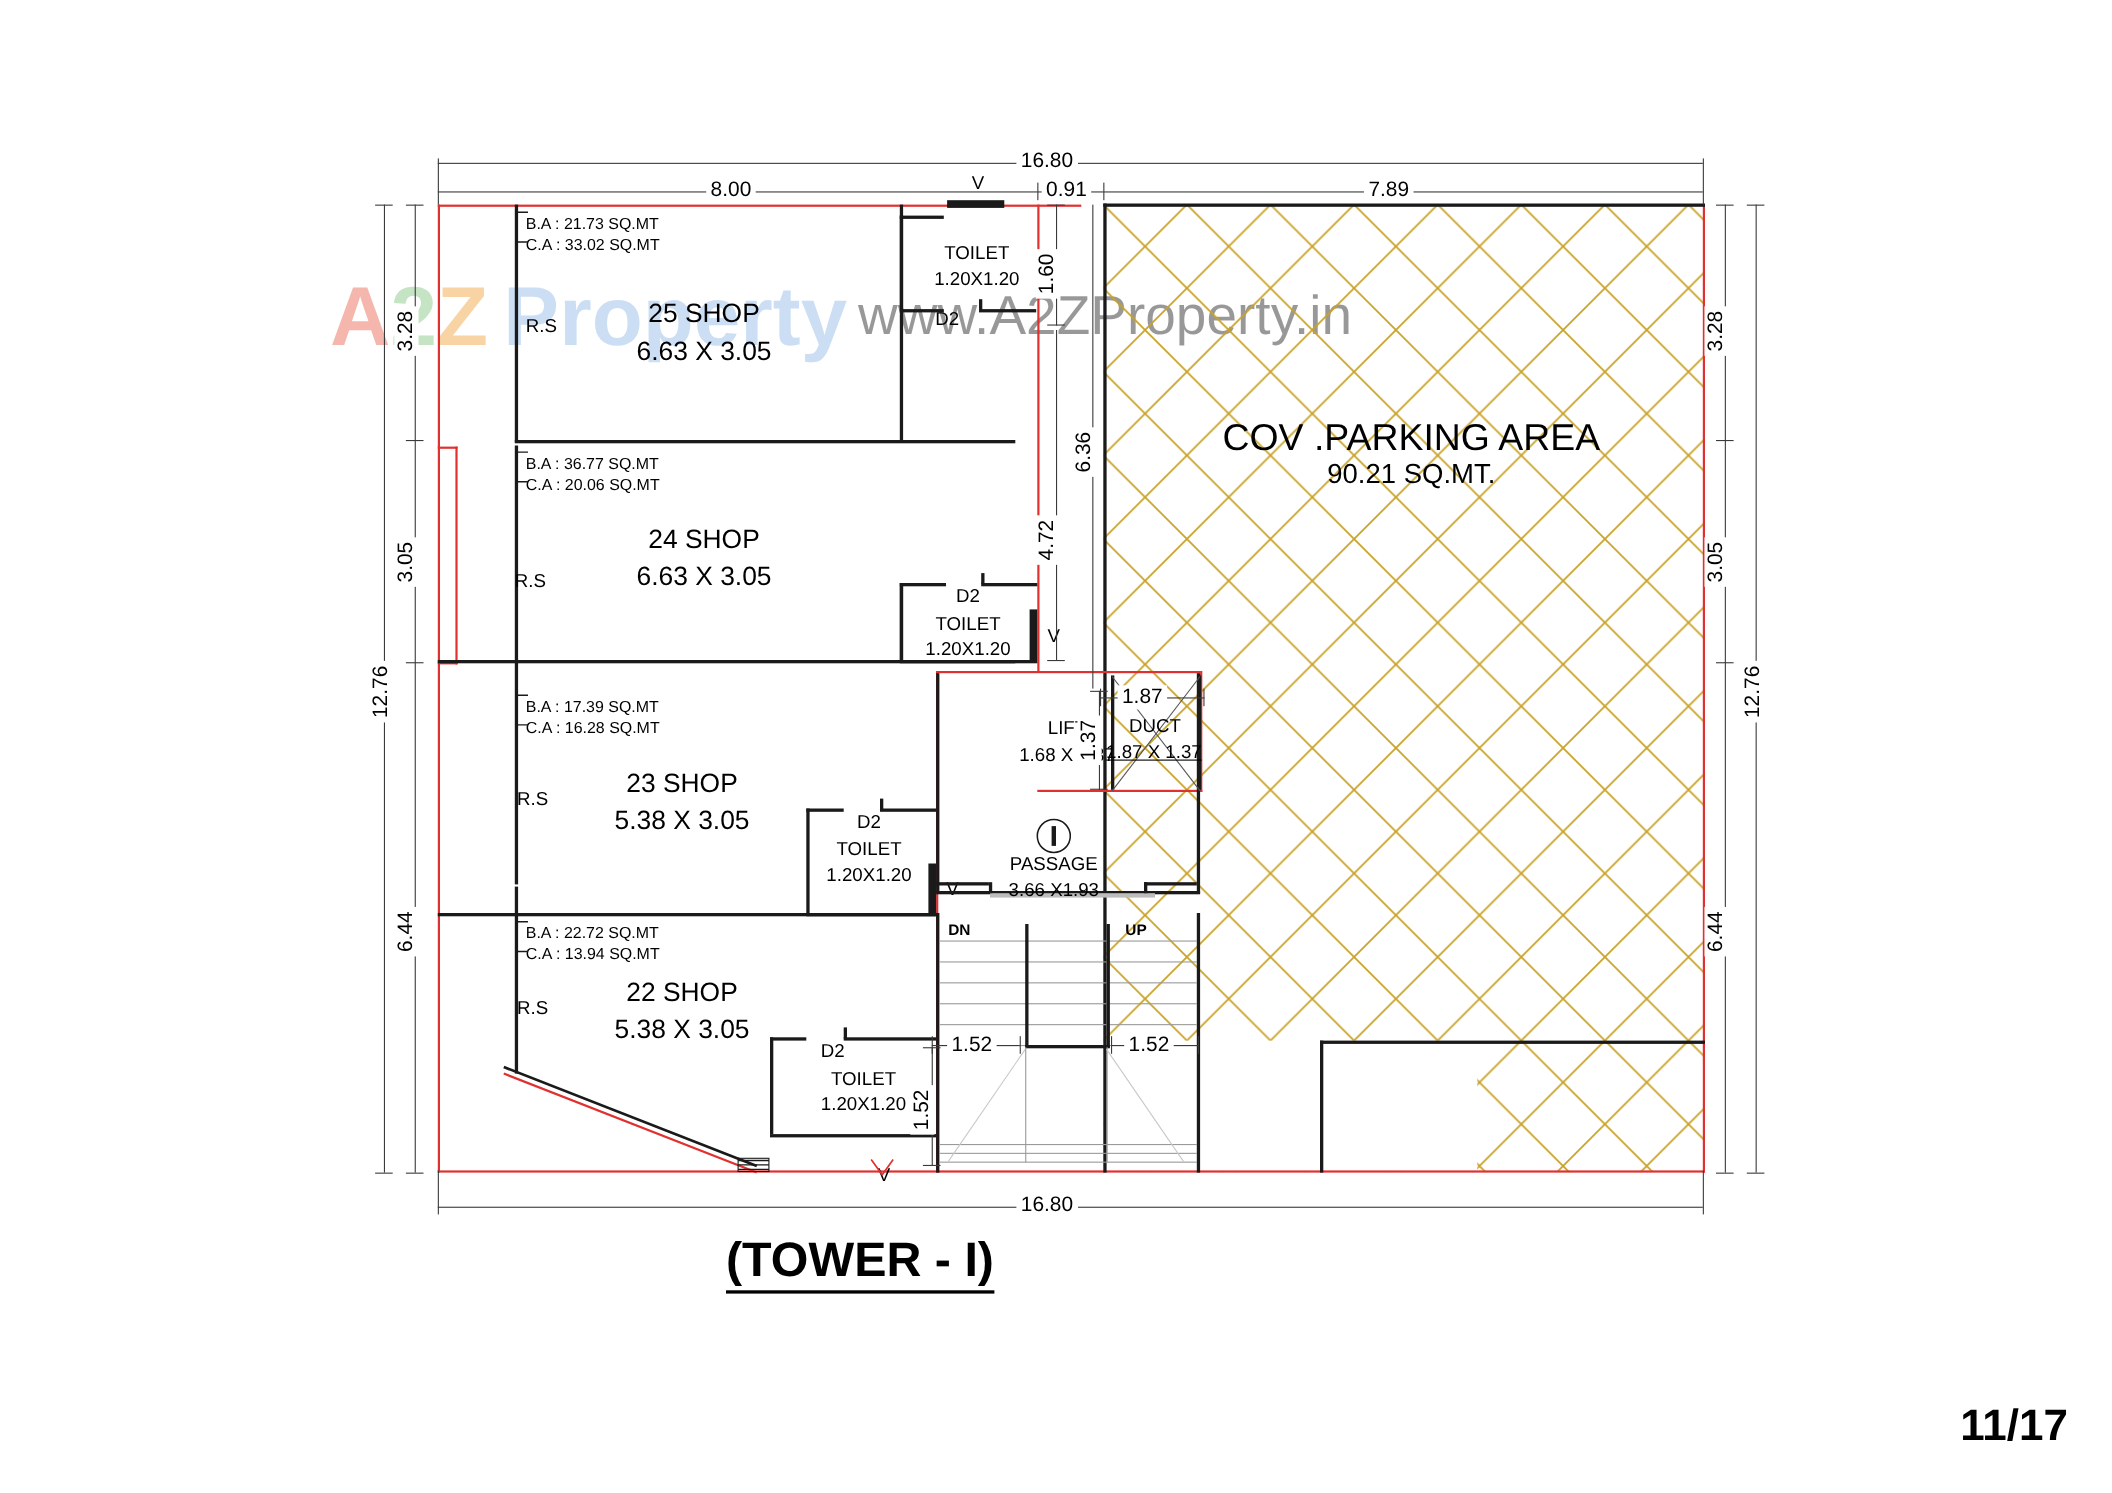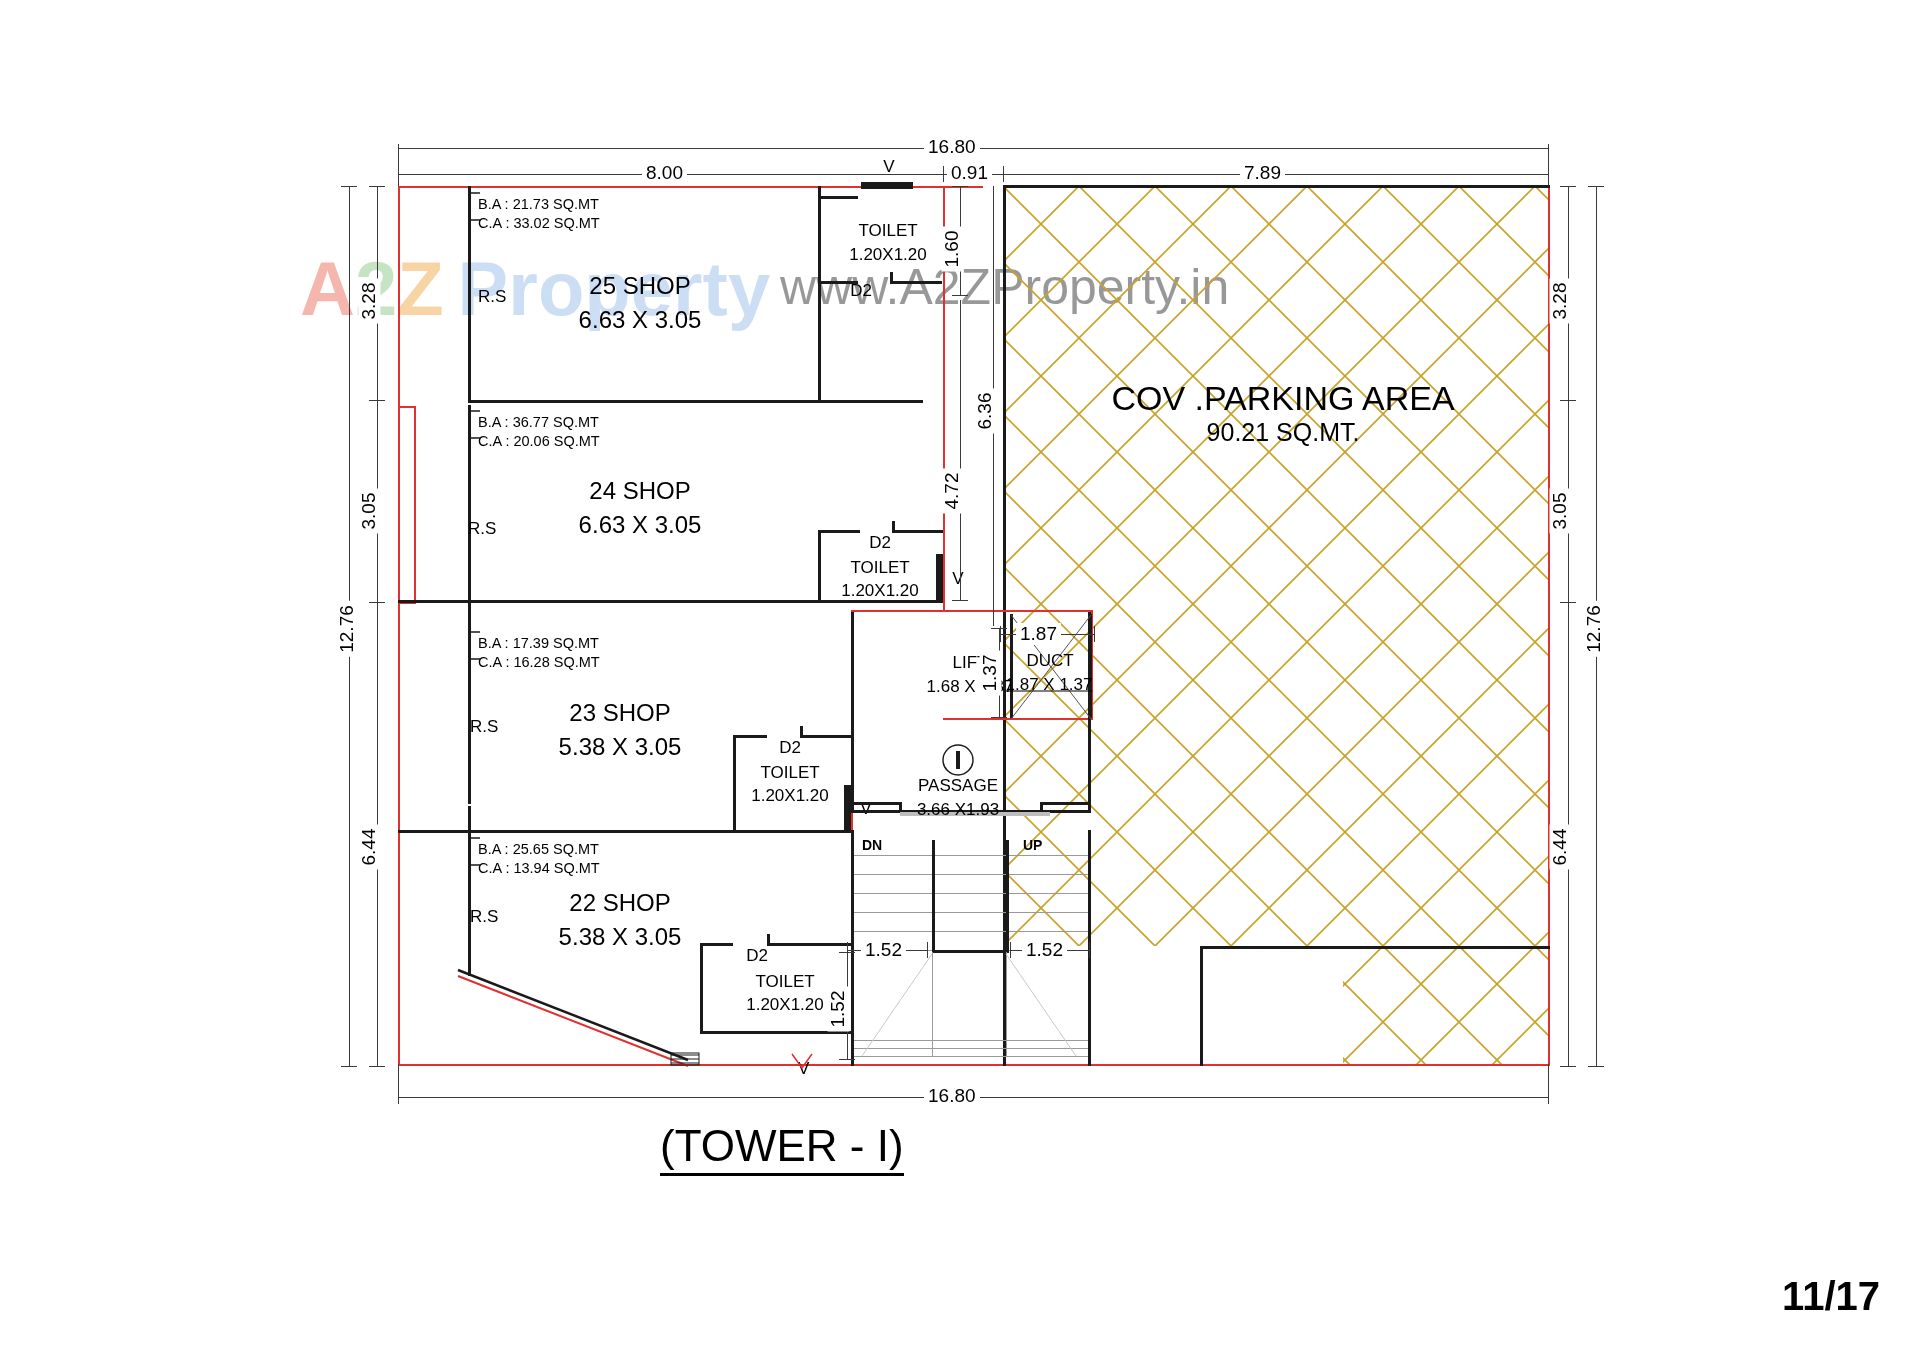--- a/index.html
+++ b/index.html
@@ -30,21 +30,21 @@
   .small-label{font-size:17px;}
   .area-note{font-size:14.5px;line-height:1.35;}
 
   
   .hatch{position:absolute;overflow:hidden;}
   .hatch svg{display:block;}
 
   
   #title-block{position:absolute;left:660px;top:1095px;text-align:left;}
   #title-main{font-size:52px;font-weight:bold;letter-spacing:0.5px;border-bottom:3px solid #000;display:inline-block;padding-bottom:2px;}
-  #title-sub{font-size:44px;font-weight:normal;border-bottom:3px solid #000;display:inline-block;margin-top:8px;padding-bottom:2px;}
+  #title-sub{font-size:44px;font-weight:bold;border-bottom:3px solid #000;display:inline-block;margin-top:8px;padding-bottom:2px;}
   #page-num{position:absolute;right:40px;bottom:38px;font-size:40px;font-weight:bold;}
 
   
   #wm{position:absolute;left:300px;top:245px;font-size:76px;font-weight:bold;opacity:.45;white-space:nowrap;user-select:none;}
   #wm span{display:inline-block;}
   #wm2{position:absolute;left:780px;top:258px;font-size:50px;opacity:.40;white-space:nowrap;user-select:none;font-weight:500;}
   .wmA{color:#e8604c;} .wm2c{color:#7ec47e;}
   .wmZ{color:#f0a23a;} .wmP{color:#8fb8e8;}
 
   
@@ -260,21 +260,21 @@
 
   <div class="txt area-note" style="left:478px;top:634px;">B.A : 17.39 SQ.MT</div>
   <div class="txt area-note" style="left:478px;top:653px;">C.A : 16.28 SQ.MT</div>
   <svg class="abs" style="left:466px;top:629px;width:16px;height:34px;">
     <path d="M14,3 L4,3 L4,30 L14,30" stroke="#1a1a1a" stroke-width="1.3" fill="none"></path>
   </svg>
   <div class="txt room-name ctr" style="left:620px;top:713px;">23 SHOP</div>
   <div class="txt room-dim ctr" style="left:620px;top:747px;">5.38 X 3.05</div>
   <div class="txt small-label" style="left:470px;top:718px;">R.S</div>
 
-  <div class="txt area-note" style="left:478px;top:840px;">B.A : 25.65 SQ.MT</div>
+  <div class="txt area-note" style="left:478px;top:840px;">B.A : 22.72 SQ.MT</div>
   <div class="txt area-note" style="left:478px;top:859px;">C.A : 13.94 SQ.MT</div>
   <svg class="abs" style="left:466px;top:835px;width:16px;height:34px;">
     <path d="M14,3 L4,3 L4,30 L14,30" stroke="#1a1a1a" stroke-width="1.3" fill="none"></path>
   </svg>
   <div class="txt room-name ctr" style="left:620px;top:903px;">22 SHOP</div>
   <div class="txt room-dim ctr" style="left:620px;top:937px;">5.38 X 3.05</div>
   <div class="txt small-label" style="left:470px;top:908px;">R.S</div>
 
   <div class="txt ctr" style="left:1283px;top:398px;font-size:34px;">COV .PARKING  AREA</div>
   <div class="txt ctr" style="left:1283px;top:432px;font-size:25px;">90.21 SQ.MT.</div>

